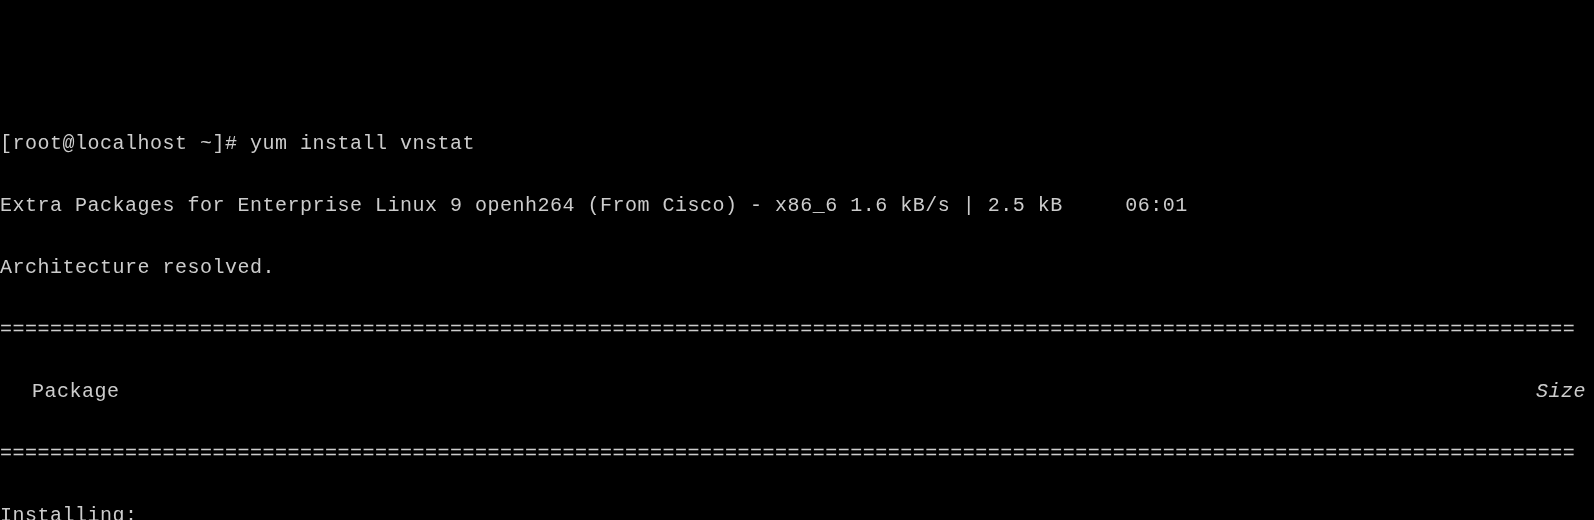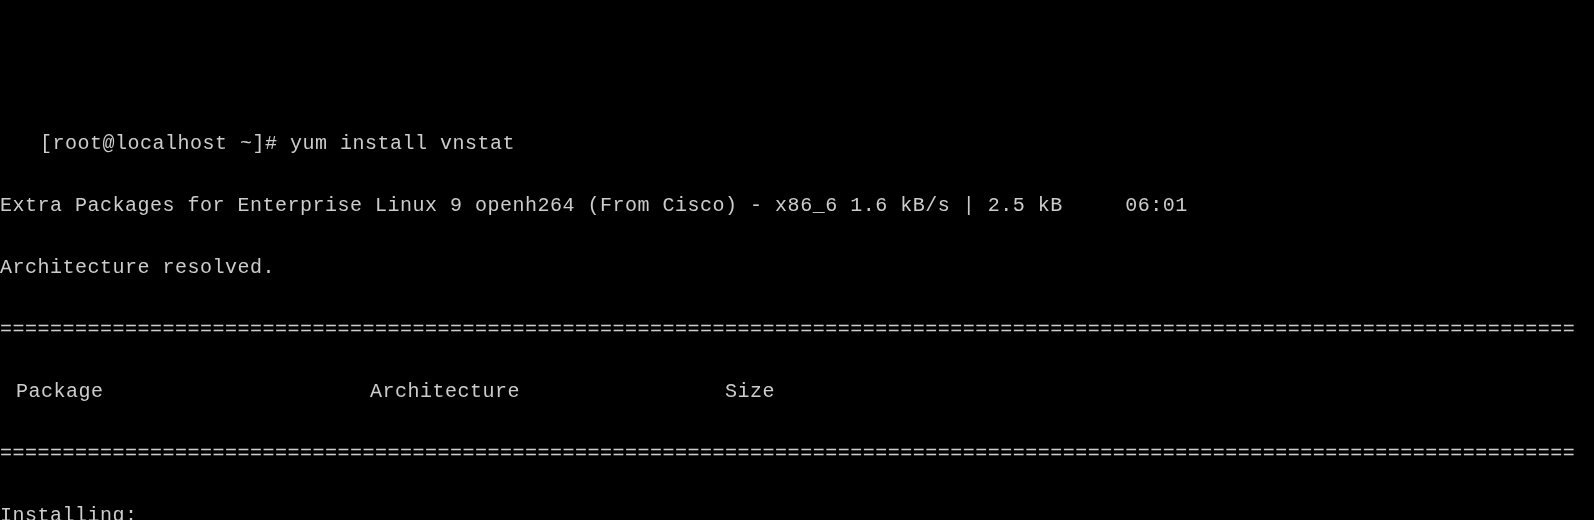--- a/index.html
+++ b/index.html
@@ -9,43 +9,42 @@
       font-family: "Courier New", Courier, monospace;
       font-size: 20px;
       line-height: 1.55;
       width: 1594px;
       height: 520px;
       padding: 4px 0 0 0;
       overflow: hidden;
       white-space: pre;
       letter-spacing: 0.5px;
     }
-    .prompt-line { display: block; padding-left: 40px; }
+    .prompt-line { display: block; }
     .hdr-row, .pkg-row {
       display: flex;
     }
-    .col-pkg   { width: 370px; padding-left: 16px; }
+    .col-pkg   { width: 370px; padding-left: 32px; }
     .col-arch  { width: 355px; }
     .col-ver   { width: 414px; }
     .col-repo  { width: 290px; }
-    .col-size  { flex: 1; text-align: left; padding-right: 20px; }
+    .col-size  { flex: 1; text-align: right; padding-right: 8px; font-style: italic; }
     .rule { overflow: hidden; height: 1.55em; }
   </style>
 </head>
 <body>
 
 
 
 <div class="prompt-line"><span>[root@localhost ~]# </span><span>yum install vnstat</span></div>
 <div>Extra Packages for Enterprise Linux 9 openh264 (From Cisco) - x86_6 1.6 kB/s | 2.5 kB     06:01</div>
 <div>Architecture resolved.</div>
 <div class="rule">==============================================================================================================================</div>
 <div class="hdr-row">
   <div class="col-pkg">Package</div>
-  <div class="col-arch">Architecture</div>
   <div class="col-size">Size</div>
 </div>
 <div class="rule">==============================================================================================================================</div>
 <div>Installing:</div>
 
 
 
 
 
 

